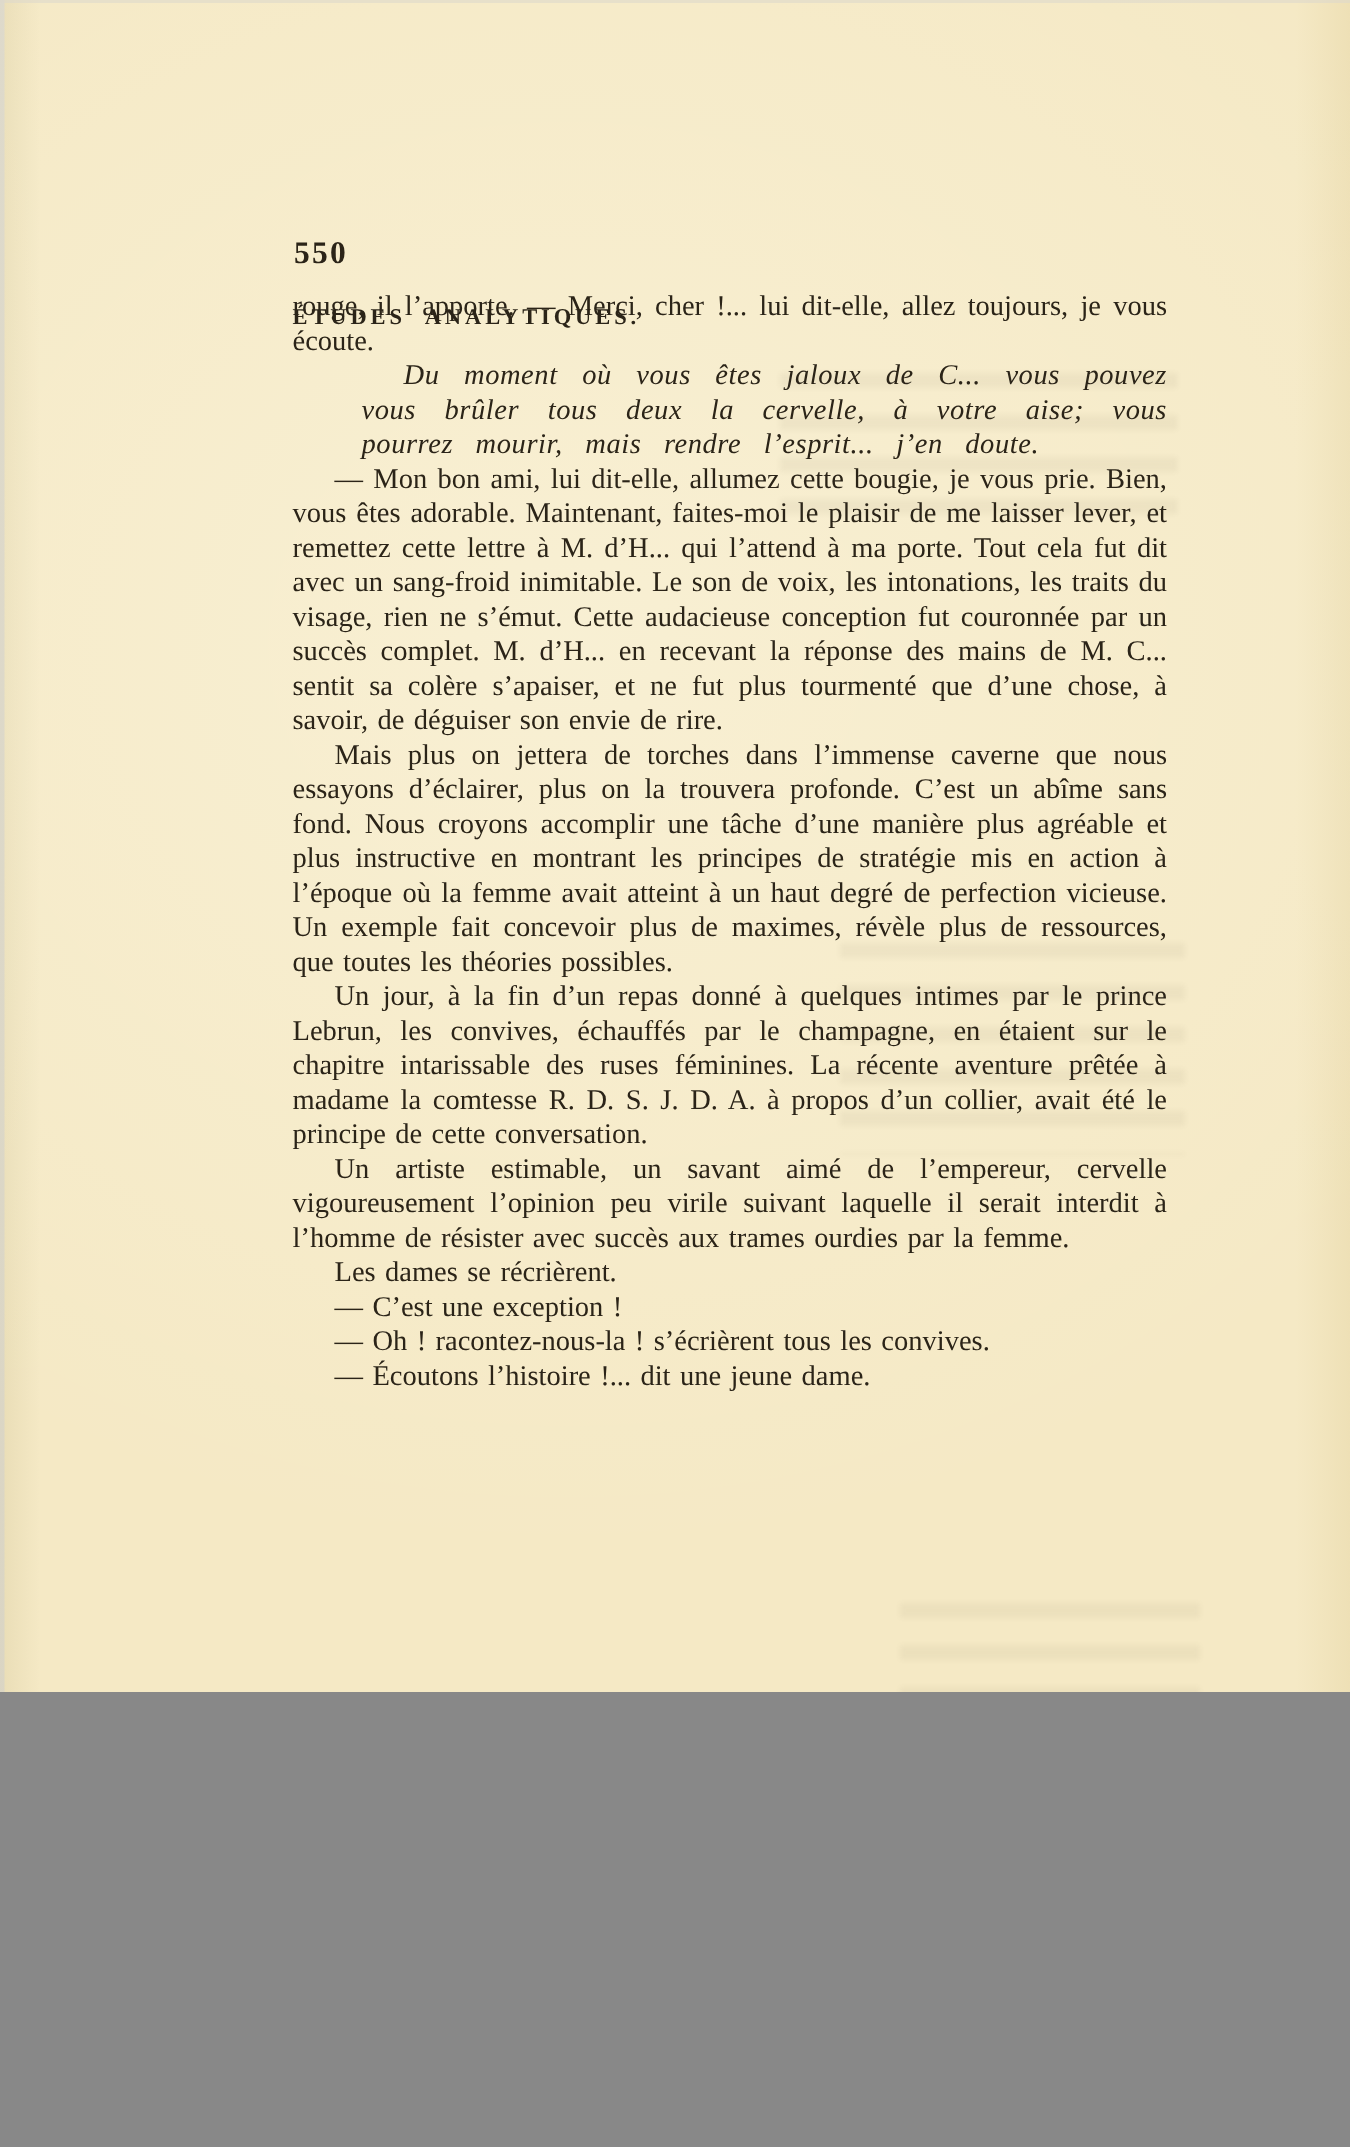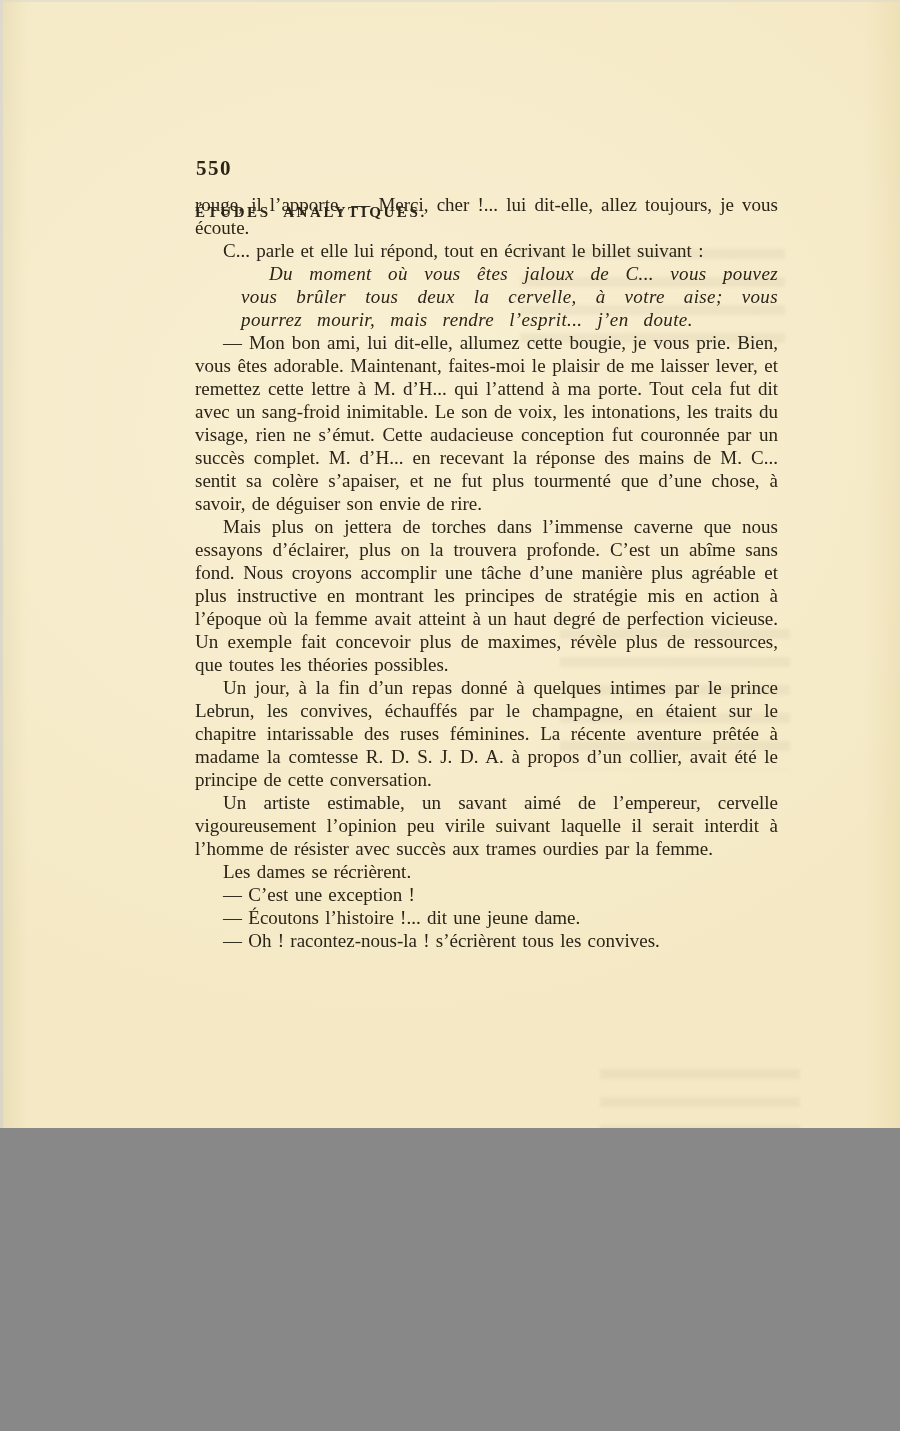--- a/index.html
+++ b/index.html
@@ -95,24 +95,23 @@
   <div class="ghost g2"></div>
   <div class="ghost g3"></div>
 
   <div class="page-number">550</div>
 
   <div class="running-header">ÉTUDES ANALYTIQUES.</div>
 
   <div class="text-body">
 
   <p class="para continuation">rouge, il l’apporte. — Merci, cher !... lui dit-elle, allez toujours, je vous écoute.</p>
-      <p class="para indent">C... parle et elle lui répond, tout en écrivant le billet suivant :</p>
       <p class="para italic-letter">Du moment où vous êtes jaloux de C... vous pouvez vous brûler tous deux la cervelle, à votre aise; vous pourrez mourir, mais rendre l’esprit... j’en doute.</p>
       <p class="para indent">— Mon bon ami, lui dit-elle, allumez cette bougie, je vous prie. Bien, vous êtes adorable. Maintenant, faites-moi le plaisir de me laisser lever, et remettez cette lettre à M. d’H... qui l’attend à ma porte. Tout cela fut dit avec un sang-froid inimitable. Le son de voix, les intonations, les traits du visage, rien ne s’émut. Cette audacieuse conception fut couronnée par un succès complet. M. d’H... en recevant la réponse des mains de M. C... sentit sa colère s’apaiser, et ne fut plus tourmenté que d’une chose, à savoir, de déguiser son envie de rire.</p>
       <p class="para indent">Mais plus on jettera de torches dans l’immense caverne que nous essayons d’éclairer, plus on la trouvera profonde. C’est un abîme sans fond. Nous croyons accomplir une tâche d’une manière plus agréable et plus instructive en montrant les principes de stratégie mis en action à l’époque où la femme avait atteint à un haut degré de perfection vicieuse. Un exemple fait concevoir plus de maximes, révèle plus de ressources, que toutes les théories possibles.</p>
       <p class="para indent">Un jour, à la fin d’un repas donné à quelques intimes par le prince Lebrun, les convives, échauffés par le champagne, en étaient sur le chapitre intarissable des ruses féminines. La récente aventure prêtée à madame la comtesse R. D. S. J. D. A. à propos d’un collier, avait été le principe de cette conversation.</p>
       <p class="para indent">Un artiste estimable, un savant aimé de l’empereur, cervelle vigoureusement l’opinion peu virile suivant laquelle il serait interdit à l’homme de résister avec succès aux trames ourdies par la femme.</p>
       <p class="para indent">Les dames se récrièrent.</p>
       <p class="para indent">— C’est une exception !</p>
+      <p class="para indent">— Oh ! racontez-nous-la ! s’écrièrent tous les convives.</p>
       <p class="para indent">— Écoutons l’histoire !... dit une jeune dame.</p>
-      <p class="para indent">— Oh ! racontez-nous-la ! s’écrièrent tous les convives.</p>
     </div>
 </div>
 
 </body></html>

